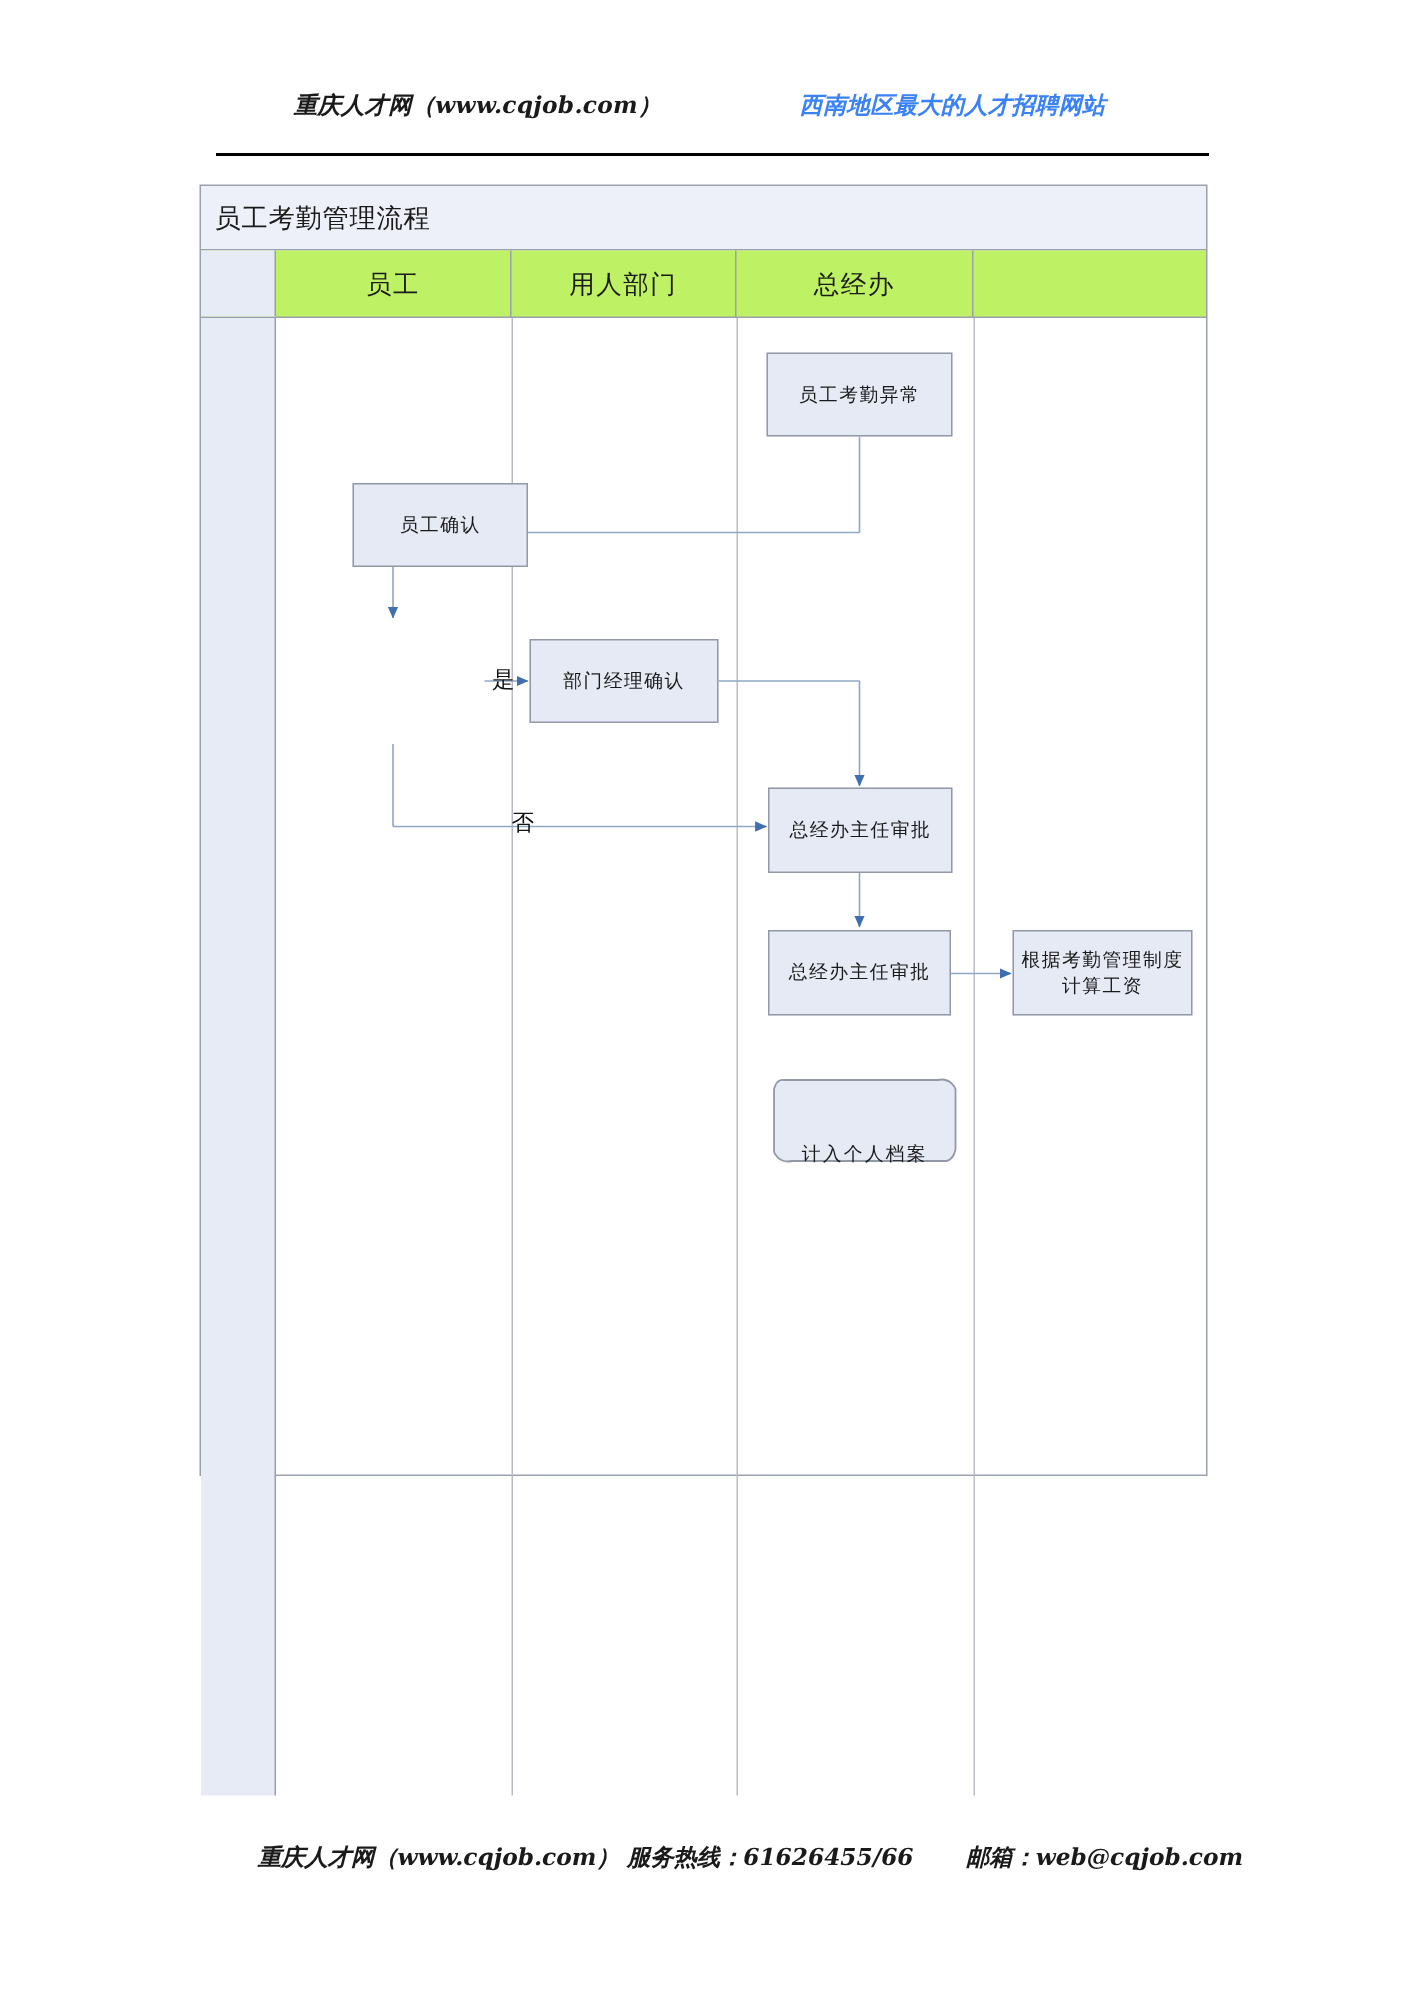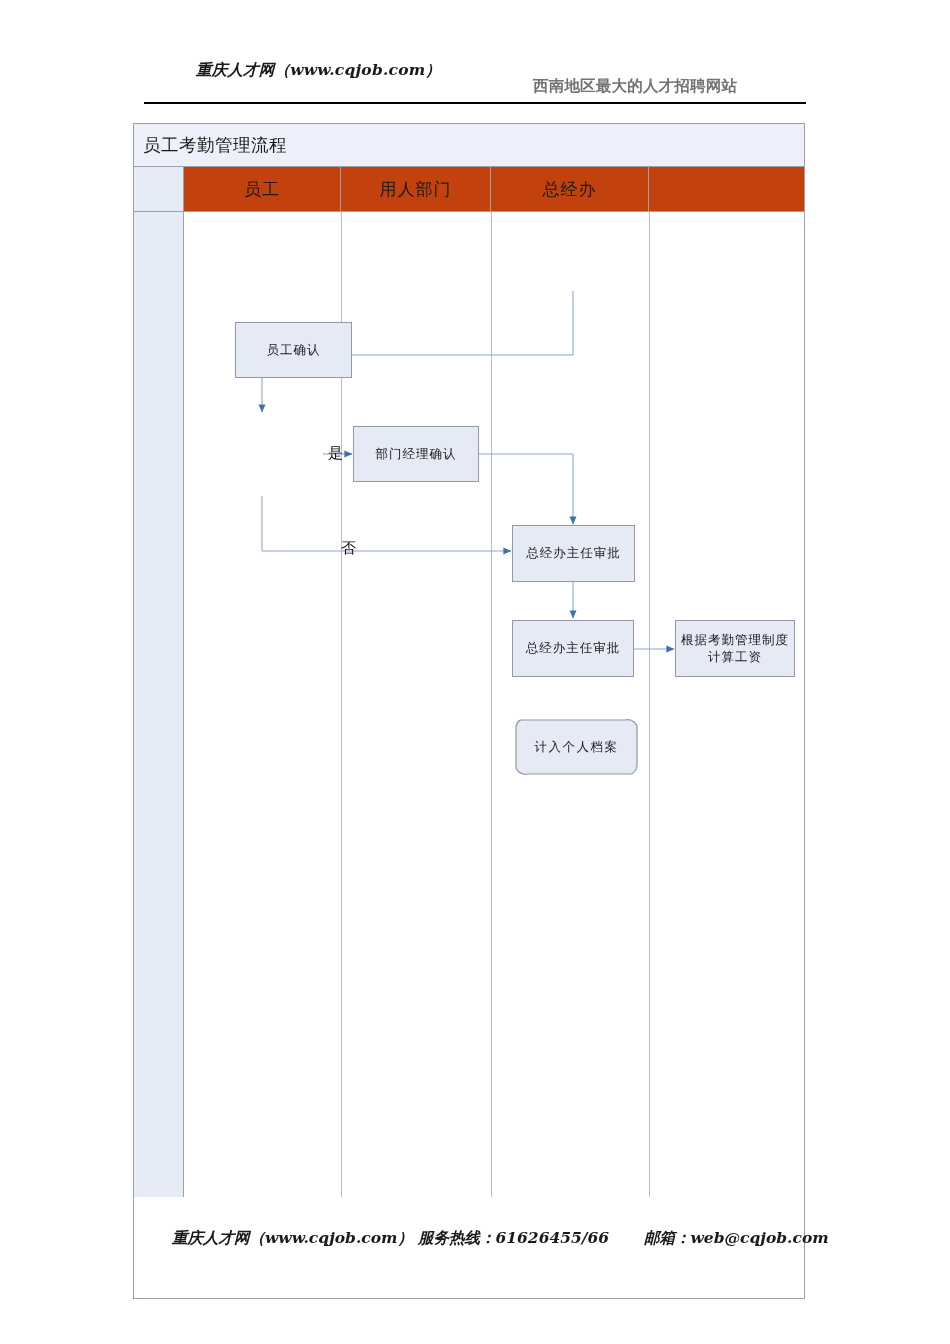--- a/index.html
+++ b/index.html
@@ -31,25 +31,26 @@
     font-style: italic;
     font-weight: bold;
     font-size: 15.5px;
     color: #1a1a1a;
     white-space: nowrap;
     letter-spacing: 0.2px;
   }
   .hdr-right {
     position: absolute;
     left: 533px;
-    top: 16px;
+    top: 0;
     font-family: "DejaVu Serif", "Liberation Serif", serif;
+    font-style: italic;
     font-weight: bold;
     font-size: 15.5px;
-    color: #737373;
+    color: #3b82f6;
     white-space: nowrap;
     letter-spacing: 0.2px;
   }
   .header-rule {
     position: absolute;
     left: 144px;
     top: 102px;
     width: 662px;
     height: 0;
     border-top: 2.5px solid #000000;
@@ -76,21 +77,21 @@
   .ftr-1 { left: 172px; }
   .ftr-2 { left: 418px; }
   .ftr-3 { left: 644px; }
 
   
   .flow-table {
     position: absolute;
     left: 133px;
     top: 123px;
     width: 672px;
-    height: 1176px;
+    height: 861px;
     box-sizing: border-box;
     border: 1.4px solid #9aa0ae;
     background: #ffffff;
   }
   .table-title {
     position: absolute;
     left: 0;
     top: 0;
     width: 100%;
     height: 43px;
@@ -103,21 +104,21 @@
     font-size: 17.5px;
     color: #1b1b1b;
     letter-spacing: 0.5px;
   }
   .table-headrow {
     position: absolute;
     left: 0;
     top: 43px;
     width: 100%;
     height: 45px;
-    background: #c2410c;
+    background: #bef264;
     border-bottom: 1.2px solid #9aa0ae;
     box-sizing: border-box;
   }
   .head-gutter {
     position: absolute;
     left: 0; top: 0;
     width: 50px; height: 100%;
     background: #e7ebf5;
     border-right: 1.3px solid #9aa0ae;
     box-sizing: border-box;
@@ -200,21 +201,21 @@
     letter-spacing: 1px;
   }
 
   .tape-wrap { position: absolute; }
   .tape-wrap svg { display: block; }
   .tape-label {
     position: absolute;
     left: 0; top: 0;
     width: 100%; height: 100%;
     display: flex;
-    align-items: center;
+    align-items: flex-end;
     justify-content: center;
     font-size: 12.5px;
     color: #1a1a1a;
     letter-spacing: 1.5px;
   }
 
   .edge-label {
     position: absolute;
     font-size: 15px;
     color: #111111;
@@ -277,20 +278,23 @@
         <path d="M128,372 L128,427"></path>
         <path d="M128,427 L377,427" marker-end="url(#ah)"></path>
 
         <path d="M439,450 L439,494" marker-end="url(#ah)"></path>
 
         <path d="M500,525 L540,525" marker-end="url(#ah)"></path>
       </g>
     </svg>
   </div>
 
+  <div class="node" style="left:377px; top:111px; width:124px; height:56px;">
+    <span class="nlabel">员工考勤异常</span>
+  </div>
 
   <div class="node" style="left:70px; top:198px; width:117px; height:56px;margin-left:31px;">
     <span class="nlabel">员工确认</span>
   </div>
 
 
   <div class="node" style="left:219px; top:302px; width:126px; height:56px;align-items:center;">
     <span class="nlabel">部门经理确认</span>
   </div>
 

